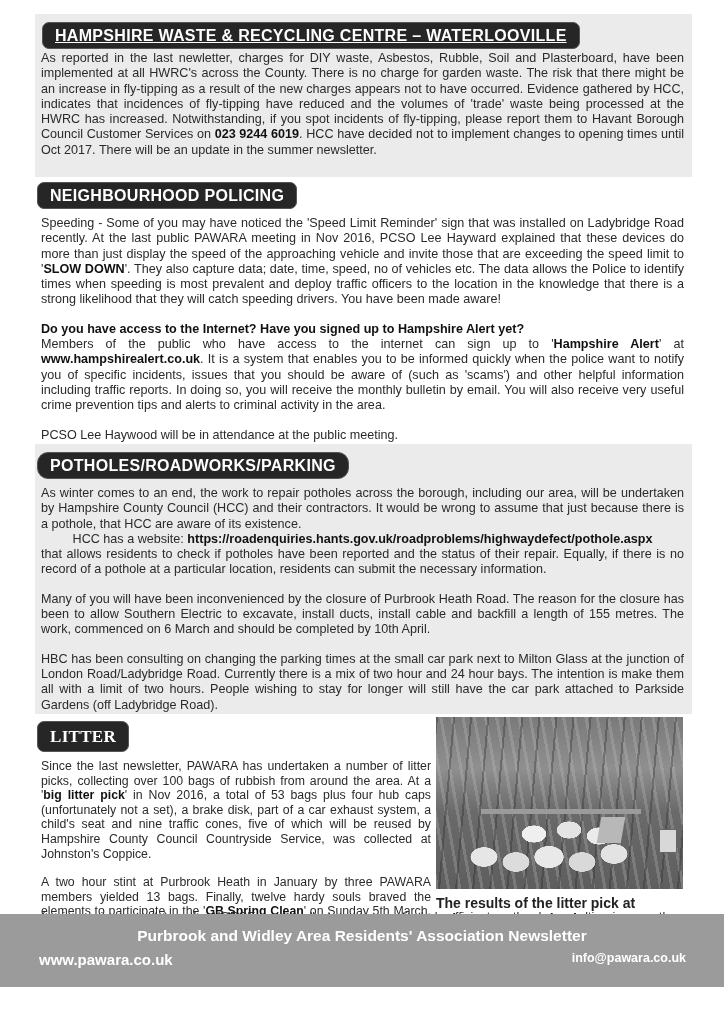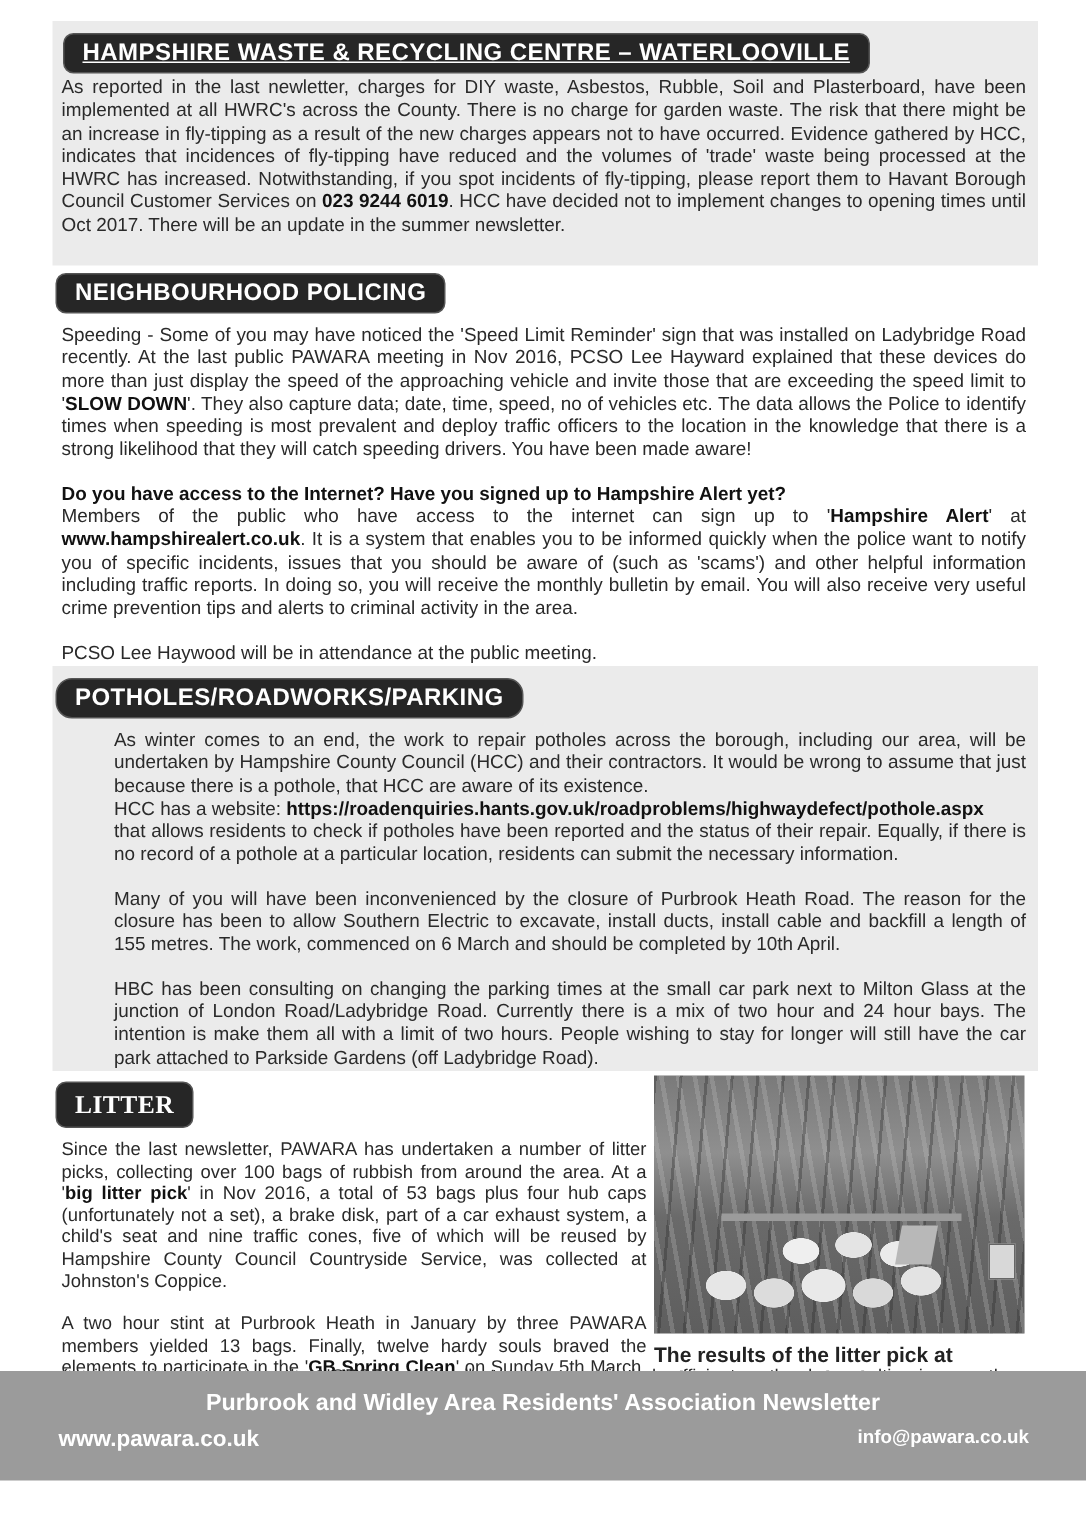--- a/index.html
+++ b/index.html
@@ -24,21 +24,21 @@
   #s1 { top: 14px; height: 163px; }
   #s1 .heading { margin: 8px 0 0 7px; text-decoration: underline; }
   #s1 .body { margin-top: 2px; }
 
   #s2 { top: 182px; height: 262px; }
   #s2 .heading { margin: 0 0 0 2px; }
   #s2 .body { margin-top: 7px; }
 
   #s3 { top: 444px; height: 270px; }
   #s3 .heading { margin: 8px 0 0 2px; border-radius: 11px; }
-  #s3 .body { margin-top: 7px; margin-left: 35px; }
+  #s3 .body { margin-top: 7px; }
 
   #s4 { top: 715px; height: 240px; }
   #s4 .heading { margin: 6px 0 0 2px; font-size: 17px; padding: 5px 12px 4px 12px; font-family: Liberation Serif, serif; }
   .litter-col { position: absolute; left: 6px; top: 44px; width: 390px; }
   .litter-col .body { padding: 0; font-size: 12.3px; line-height: 14.6px; }
   .litter-tail { position: absolute; left: 6px; top: 195px; width: 642px; }
   .litter-tail .body { padding: 0; font-size: 12.3px; line-height: 14.6px; }
 
   .photo {
     position: absolute; left: 401px; top: 2px; width: 247px; height: 172px;
@@ -97,21 +97,21 @@
     <p><span>Members of the public who have access to the internet can sign up to '</span><b>Hampshire Alert</b><span>' at </span><b>www.hampshirealert.co.uk</b><span>.  It is a system that enables you to be informed quickly when the police want to notify you of specific incidents, issues that you should be aware of (such as 'scams') and other helpful information including traffic reports. In doing so, you will receive the monthly bulletin by email. You will also receive very useful crime prevention tips and alerts to criminal activity in the area.</span></p>
     <div class="gap"></div>
     <p>PCSO Lee Haywood will be in attendance at the public meeting.</p>
   </div>
 </div>
 
 <div class="section grey" id="s3">
   <div class="heading">POTHOLES/ROADWORKS/PARKING</div>
   <div class="body">
     <p>As winter comes to an end, the work to repair potholes across the borough, including our area, will be undertaken by Hampshire County Council (HCC) and their contractors.  It would be wrong to assume that just because there is a pothole, that HCC are aware of its existence.</p>
-    <p style="text-align:left"><span>HCC has a website: </span><b>https://roadenquiries.hants.gov.uk/roadproblems/highwaydefect/pothole.aspx</b></p>
+    <p style="text-align:center"><span>HCC has a website: </span><b>https://roadenquiries.hants.gov.uk/roadproblems/highwaydefect/pothole.aspx</b></p>
     <p>that allows residents to check if potholes have been reported and the status of their repair.  Equally, if there is no record of a pothole at a particular location, residents can submit the necessary information.</p>
     <div class="gap"></div>
     <p>Many of you will have been inconvenienced by the closure of Purbrook Heath Road.  The reason for the closure has been to allow Southern Electric to excavate, install ducts, install cable and backfill a length of 155 metres. The work, commenced on 6 March and should be completed by 10th April.</p>
     <div class="gap"></div>
     <p>HBC has been consulting on changing the parking times at the small car park next to Milton Glass at the junction of London Road/Ladybridge Road.  Currently there is a mix of two hour and 24 hour bays.  The intention is make them all with a limit of two hours.  People wishing to stay for longer will still have the car park attached to Parkside Gardens (off Ladybridge Road).</p>
   </div>
 </div>
 
 <div class="section" id="s4">
   <div class="heading">LITTER</div>

